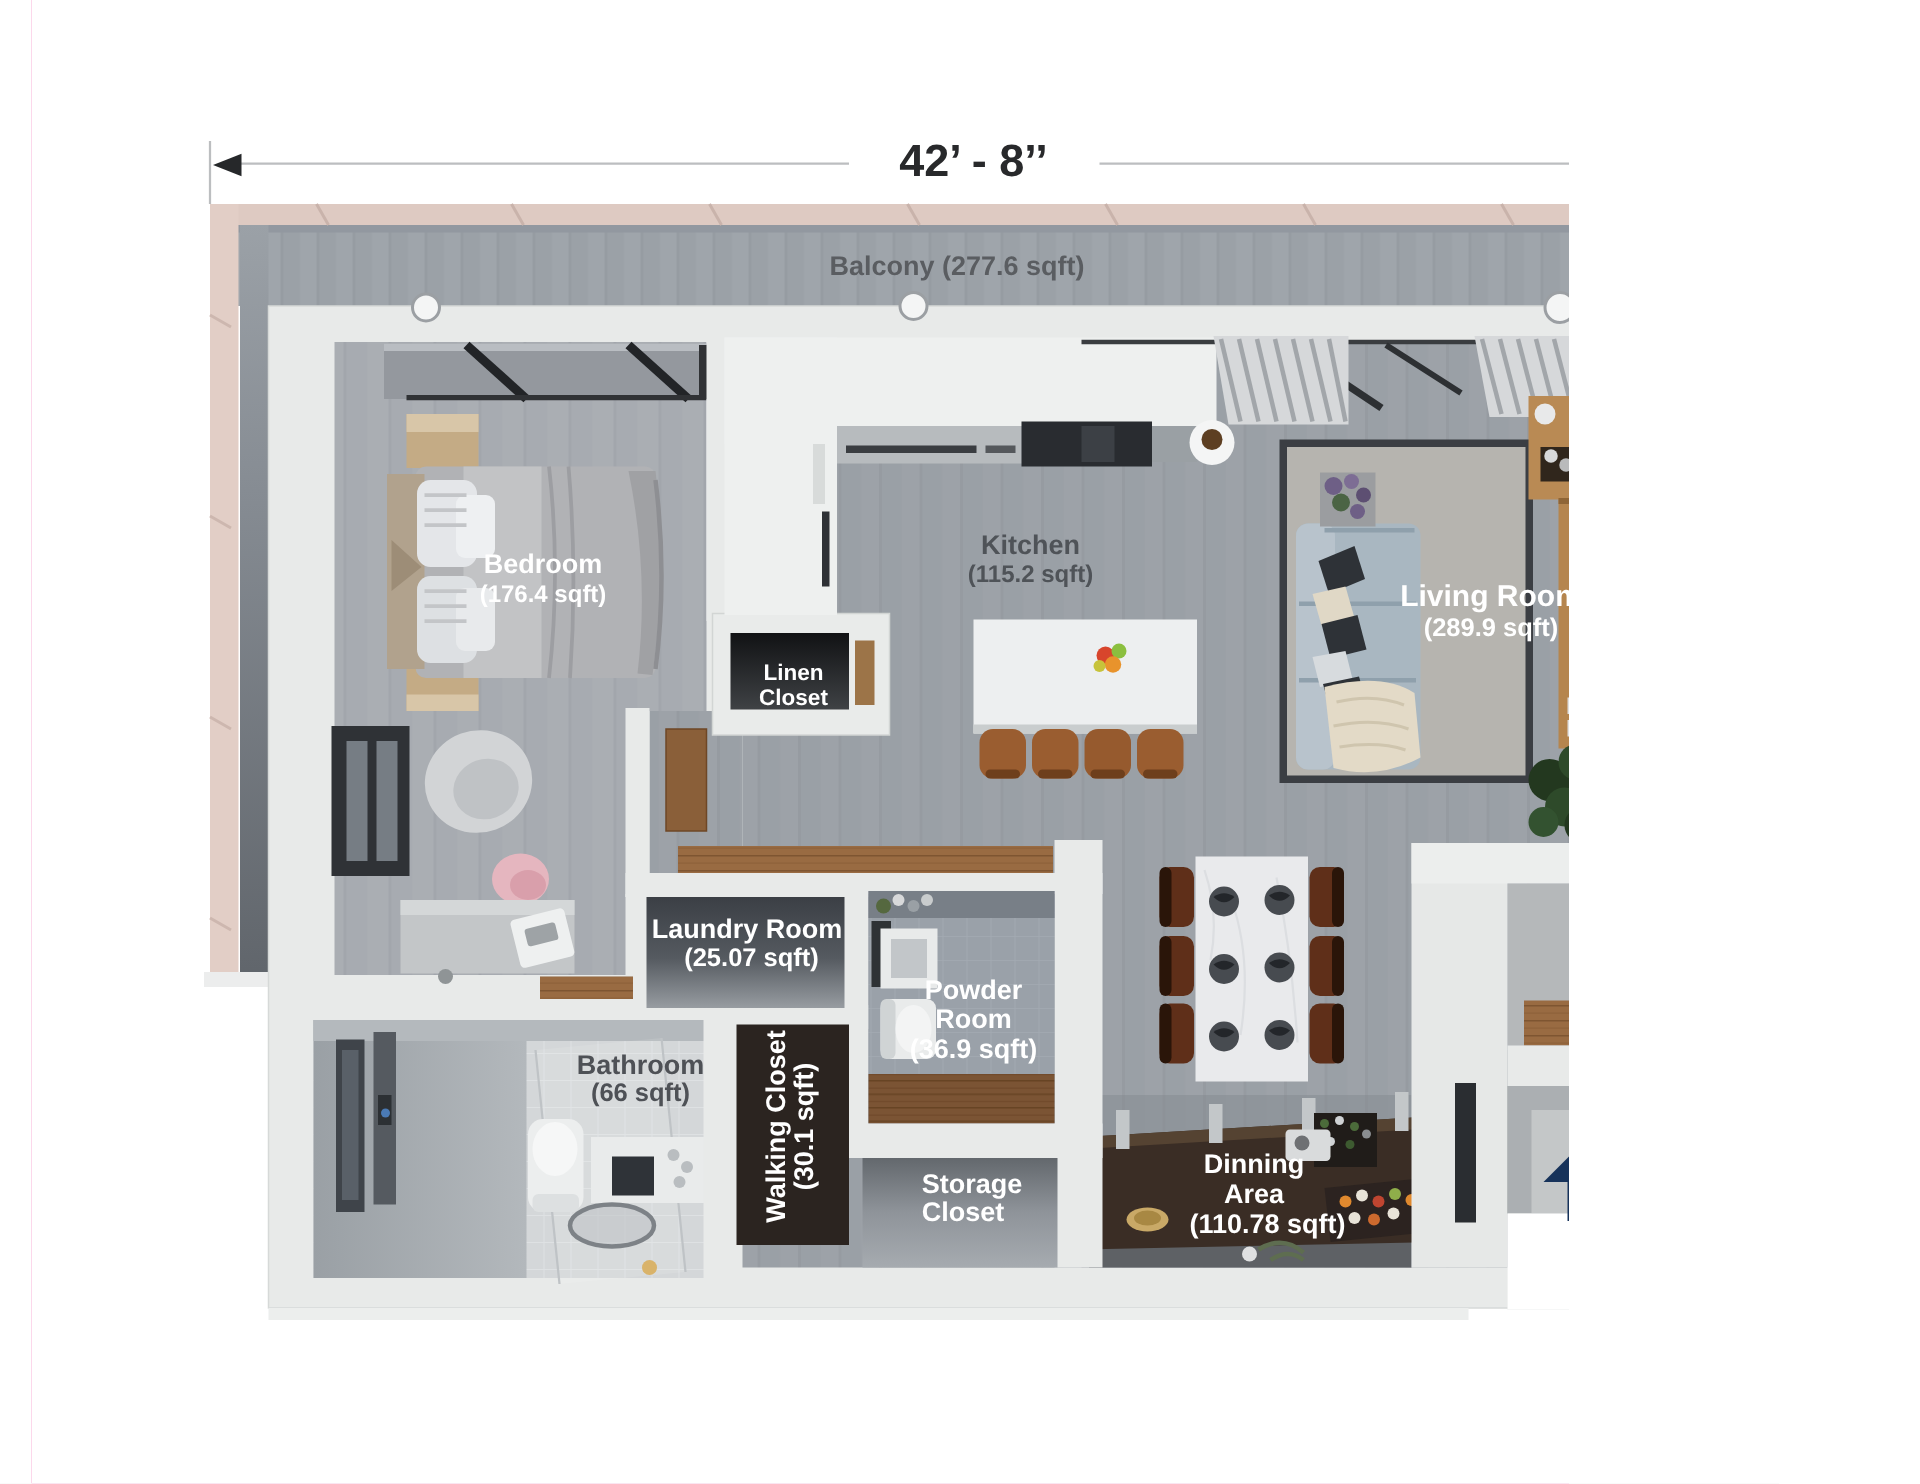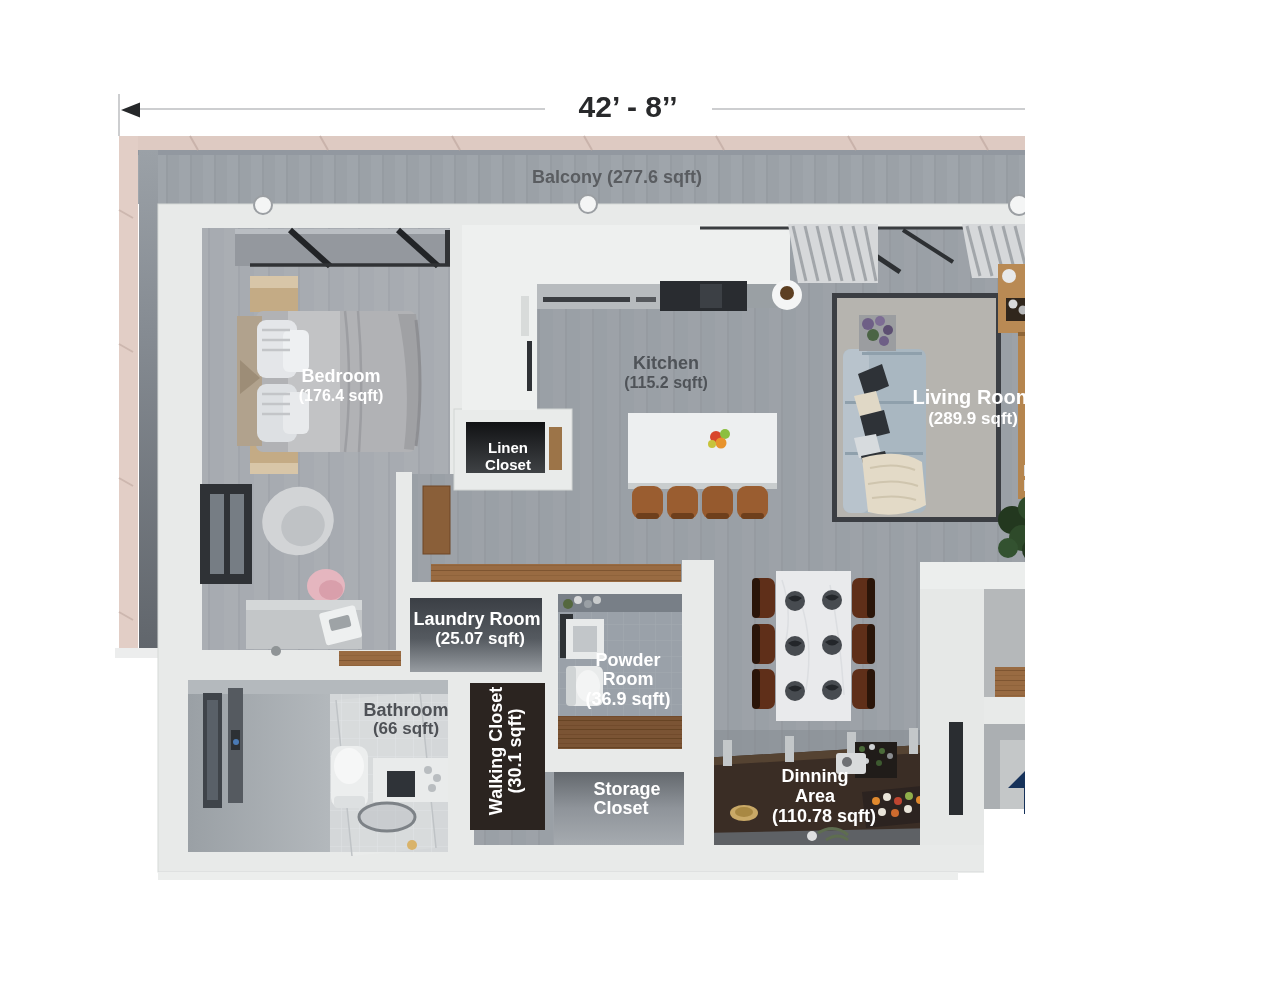--- a/index.html
+++ b/index.html
@@ -1,17 +1,17 @@
 <!DOCTYPE html>
 <html><head>
 <meta charset="utf-8">
 <style>
   html,body{margin:0;padding:0;background:#ffffff;}
   .stage{position:relative;width:1025px;height:989px;overflow:hidden;background:#f9a8d4;
-    font-family:"Liberation Sans", sans-serif;}
+    font-family:"Liberation Sans", sans-serif;margin-left:21px;}
   svg{position:absolute;left:0;top:0;}
   text{font-family:"Liberation Sans", sans-serif;}
 </style>
 </head>
 <body>
 <div class="stage">
 <svg width="1280" height="989" viewBox="0 0 1280 989">
 <defs>
   <pattern id="patMain" width="27" height="200" patternUnits="userSpaceOnUse">
     <rect width="27" height="200" fill="#9da2a8"></rect>

